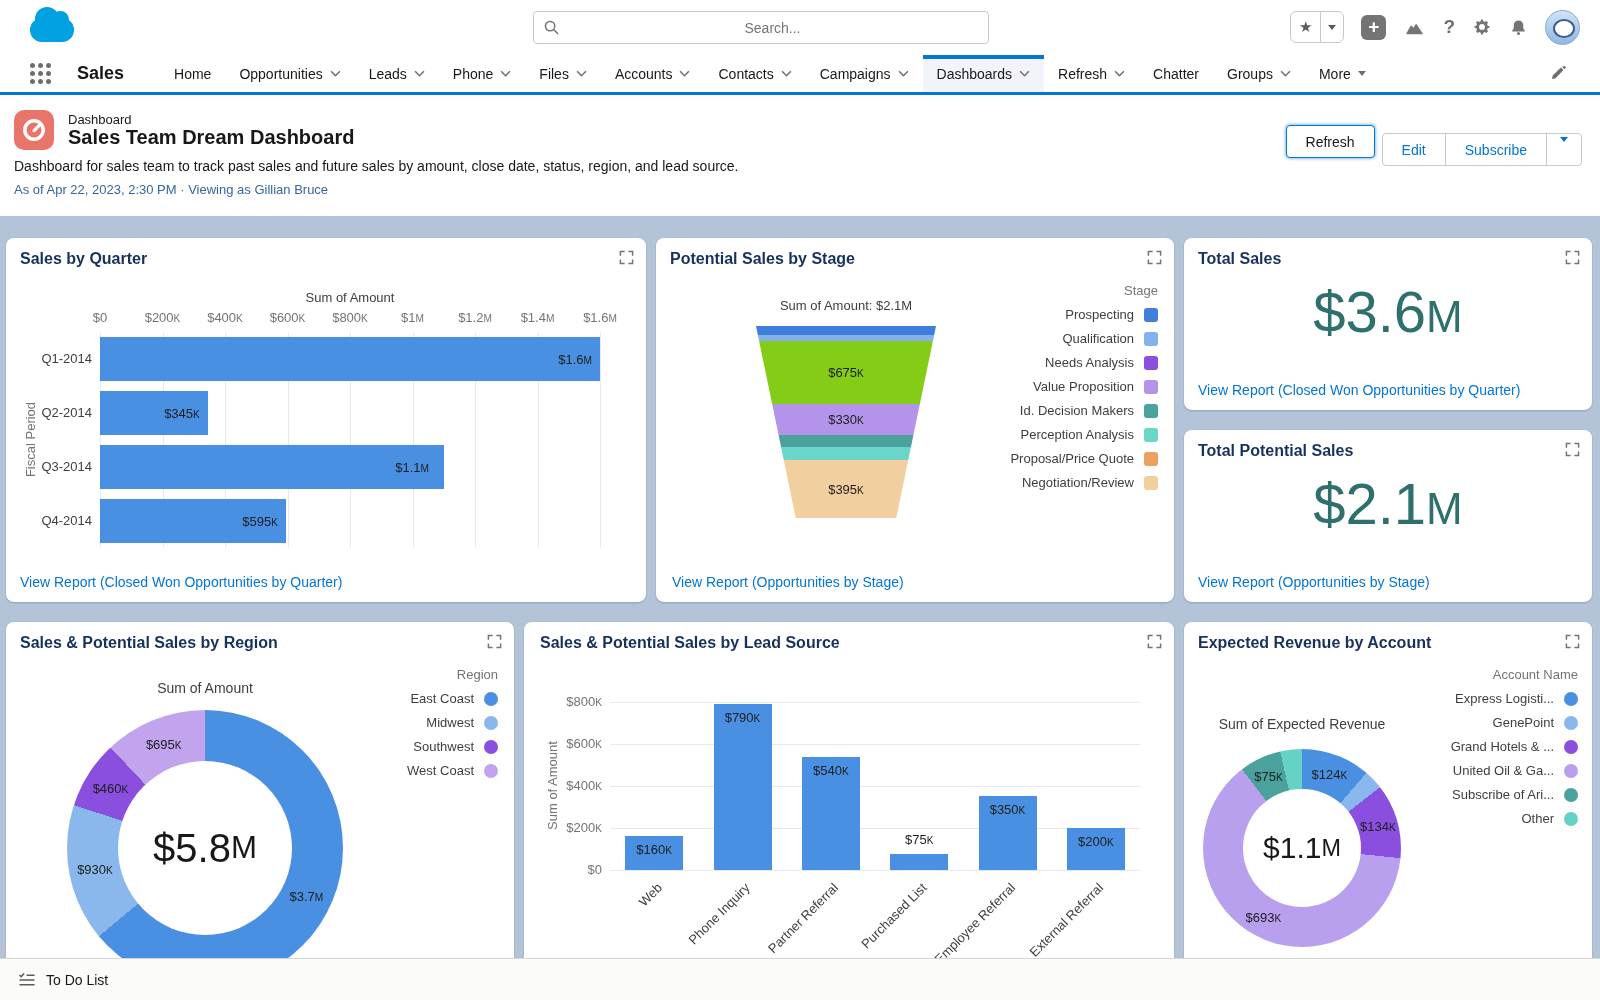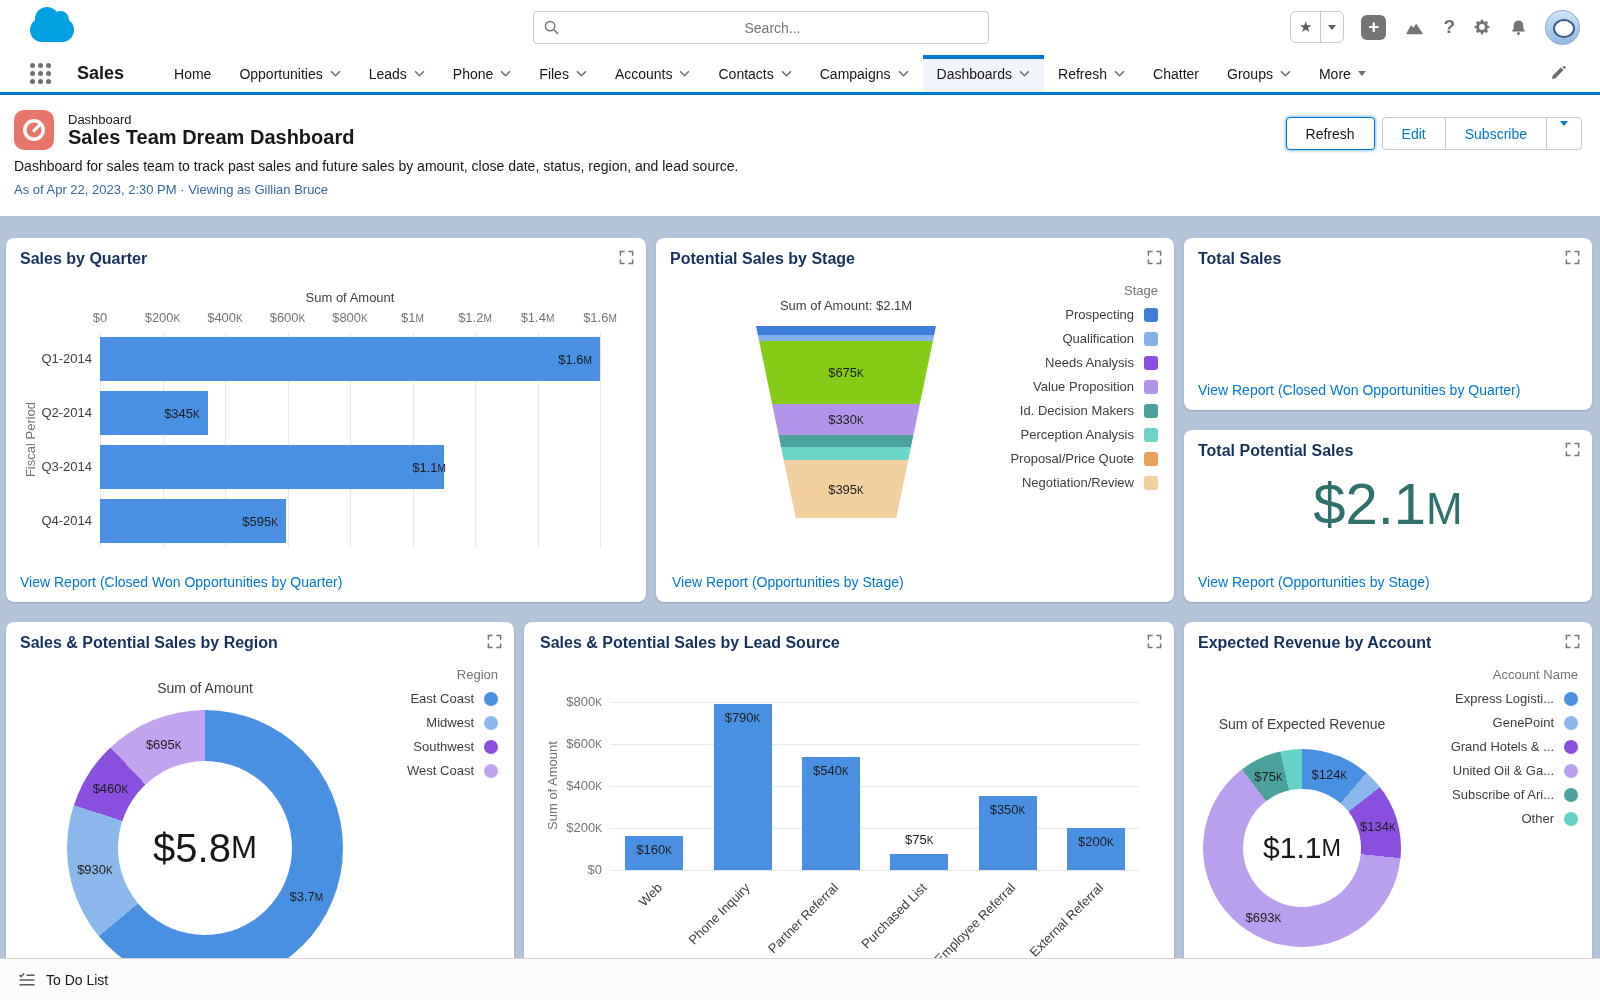--- a/index.html
+++ b/index.html
@@ -43,21 +43,21 @@
   .dash-icon{position:absolute;left:14px;top:15px;width:40px;height:40px;border-radius:10px;background:#e8756a;
     display:flex;align-items:center;justify-content:center;}
   .record-type{position:absolute;left:68px;top:17px;font-size:13px;}
   .page-title{position:absolute;left:68px;top:31px;font-size:20px;font-weight:700;margin:0;}
   .page-desc{position:absolute;left:14px;top:63px;font-size:14px;margin:0;}
   .page-meta{position:absolute;left:14px;top:87px;font-size:13px;color:#35679d;margin:0;}
   .actions{position:absolute;right:18px;top:22px;display:flex;align-items:center;}
   .btn{height:33px;background:#fff;border:1px solid #c9c9c9;font-size:14px;padding:0 19px;color:#0176d3;
     cursor:pointer;font-family:inherit;}
   .btn.refresh{color:#181818;border-radius:4px;border-color:#0176d3;box-shadow:0 0 3px 1px rgba(1,118,211,.45);margin-right:7px;}
-  .btn-group{display:flex;}
+  .btn-group{display:flex;margin-top:16px;}
   .btn-group .btn{margin-left:-1px;}
   .btn-group .btn:first-child{border-radius:4px 0 0 4px;margin-left:0;}
   .btn-group .btn.caret-btn{border-radius:0 4px 4px 0;padding:0 13px;}
   .btn .tri-down{border-top-color:#0176d3;}
   
   .card{position:absolute;background:#fff;border-radius:8px;box-shadow:0 1px 2px rgba(0,0,0,.18);}
   .card-title{position:absolute;left:14px;top:12px;font-size:16px;font-weight:700;color:#16325c;margin:0;white-space:nowrap;}
   .expand{position:absolute;right:12px;top:12px;cursor:pointer;display:flex;}
   .view-report{position:absolute;left:14px;bottom:12px;font-size:14px;color:#0176d3;cursor:pointer;white-space:nowrap;}
   .axis-title{font-size:13px;color:#3e3e3c;}
@@ -296,21 +296,21 @@
       <div class="gridline-v" style="left: 250px;"></div>
       <div class="gridline-v" style="left: 312.5px;"></div>
       <div class="gridline-v" style="left: 375px;"></div>
       <div class="gridline-v" style="left: 437.5px;"></div>
       <div class="gridline-v" style="left: 500px;"></div>
       <div class="hbar" style="left: 0px; top: 5px; width: 500px; height: 44px; background: rgb(74, 144, 226);"></div>
       <div class="val-label" style="left: 492px; top: 27px; transform: translate(-100%, -50%);">$1.6<span class="sfx">M</span></div>
       <div class="hbar" style="left: 0px; top: 59px; width: 107.812px; height: 44px; background: rgb(74, 144, 226);"></div>
       <div class="val-label" style="left: 99.8125px; top: 81px; transform: translate(-100%, -50%);">$345<span class="sfx">K</span></div>
       <div class="hbar" style="left: 0px; top: 113px; width: 343.75px; height: 44px; background: rgb(74, 144, 226);"></div>
-      <div class="val-label" style="left: 346px; top: 135px; transform: translate(-100%, -50%); text-align: right;">$1.1<span class="sfx">M</span></div>
+      <div class="val-label" style="left: 329px; top: 135px; transform: translate(-100%, -50%); text-align: right;">$1.1<span class="sfx">M</span></div>
       <div class="hbar" style="left: 0px; top: 167px; width: 185.938px; height: 44px; background: rgb(74, 144, 226);"></div>
       <div class="val-label" style="left: 177.938px; top: 189px; transform: translate(-100%, -50%);">$595<span class="sfx">K</span></div>
     </div>
   <span class="view-report">View Report (Closed Won Opportunities by Quarter)</span>
 <div class="tick tick-x" style="left: 94px; top: 72px;">$0</div>
     <div class="tick tick-x" style="left: 156.5px; top: 72px;">$200<span class="sfx">K</span></div>
     <div class="tick tick-x" style="left: 219px; top: 72px;">$400<span class="sfx">K</span></div>
     <div class="tick tick-x" style="left: 281.5px; top: 72px;">$600<span class="sfx">K</span></div>
     <div class="tick tick-x" style="left: 344px; top: 72px;">$800<span class="sfx">K</span></div>
     <div class="tick tick-x" style="left: 406.5px; top: 72px;">$1<span class="sfx">M</span></div>
@@ -384,20 +384,21 @@
   <span class="view-report" style="left:16px;">View Report (Opportunities by Stage)</span>
 </div>
 
 <div class="card" id="card-total-sales" style="left:1184px;top:238px;width:408px;height:172px;">
   <h2 class="card-title">Total Sales</h2>
   <span class="expand">
       <svg width="15" height="15" viewBox="0 0 16 16" fill="none" stroke="#747474" stroke-width="1.6">
         <path d="M1.5 6V1.5H6M10 1.5h4.5V6M14.5 10v4.5H10M6 14.5H1.5V10"></path>
       </svg>
     </span>
+  <div class="metric" id="metric-0" style="color: rgb(46, 112, 107);">$3.6<span class="sfx">M</span></div>
   <span class="view-report">View Report (Closed Won Opportunities by Quarter)</span>
 </div>
 
 <div class="card" id="card-total-potential" style="left:1184px;top:430px;width:408px;height:172px;">
   <h2 class="card-title">Total Potential Sales</h2>
   <span class="expand">
       <svg width="15" height="15" viewBox="0 0 16 16" fill="none" stroke="#747474" stroke-width="1.6">
         <path d="M1.5 6V1.5H6M10 1.5h4.5V6M14.5 10v4.5H10M6 14.5H1.5V10"></path>
       </svg>
     </span>

